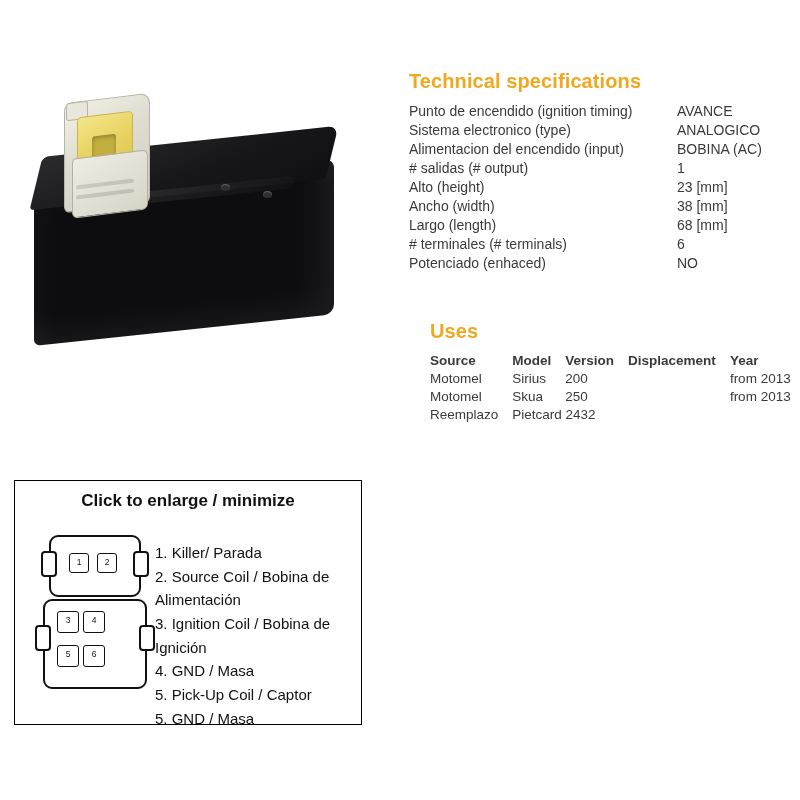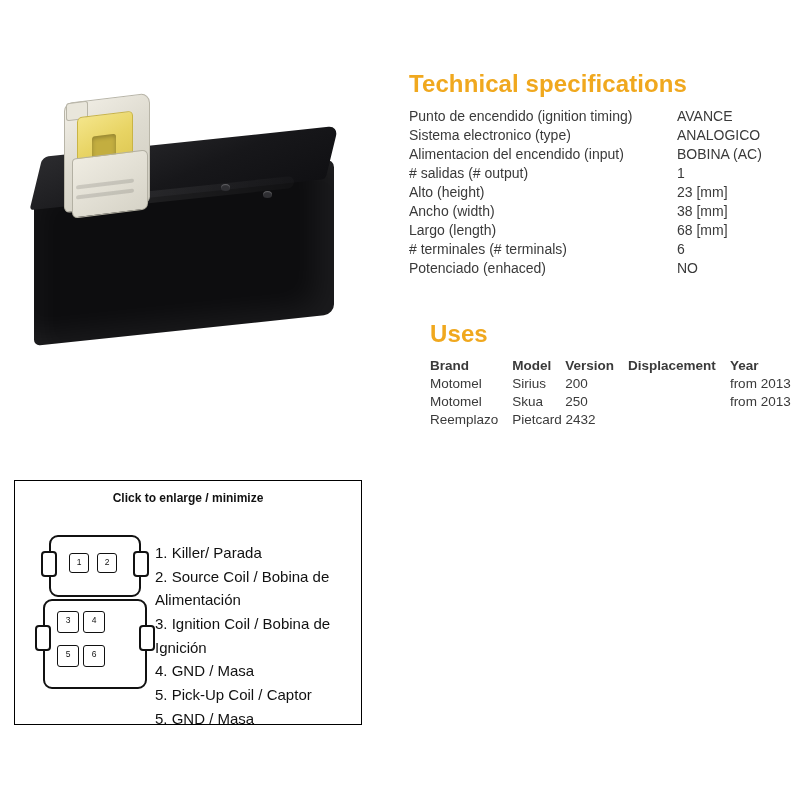--- a/index.html
+++ b/index.html
@@ -144,21 +144,21 @@
     width: 370px;
   }
   #uses-section {
     position: absolute;
     left: 430px;
     top: 320px;
     width: 380px;
   }
   .section-title {
     color: #f0a81e;
-    font-size: 24px;
+    font-size: 20px;
     font-weight: bold;
     margin: 0 0 8px 0;
     letter-spacing: 0.1px;
   }
   table.kv {
     border-collapse: collapse;
     font-size: 14px;
     color: #3a3a3a;
   }
   table.kv td {
@@ -193,21 +193,21 @@
     left: 14px;
     top: 480px;
     width: 348px;
     height: 245px;
     border: 1px solid #000000;
     background: #ffffff;
     box-sizing: border-box;
   }
   #pinout-title {
     text-align: center;
-    font-size: 12px;
+    font-size: 17px;
     font-weight: bold;
     color: #111111;
     margin-top: 10px;
   }
   .conn-wrap {
     position: absolute;
     left: 26px;
     top: 52px;
     width: 108px;
     height: 160px;
@@ -324,21 +324,21 @@
       </tr>
     </tbody>
   </table>
 </section>
 
 <section id="uses-section">
   <h2 class="section-title">Uses</h2>
   <table class="uses">
     <thead>
       <tr>
-        <th>Brand</th>
+        <th>Source</th>
         <th>Model</th>
         <th>Version</th>
         <th>Displacement</th>
         <th>Year</th>
         <th>OEM</th>
       </tr>
     </thead>
     <tbody>
       <tr>
         <td>Motomel</td>

